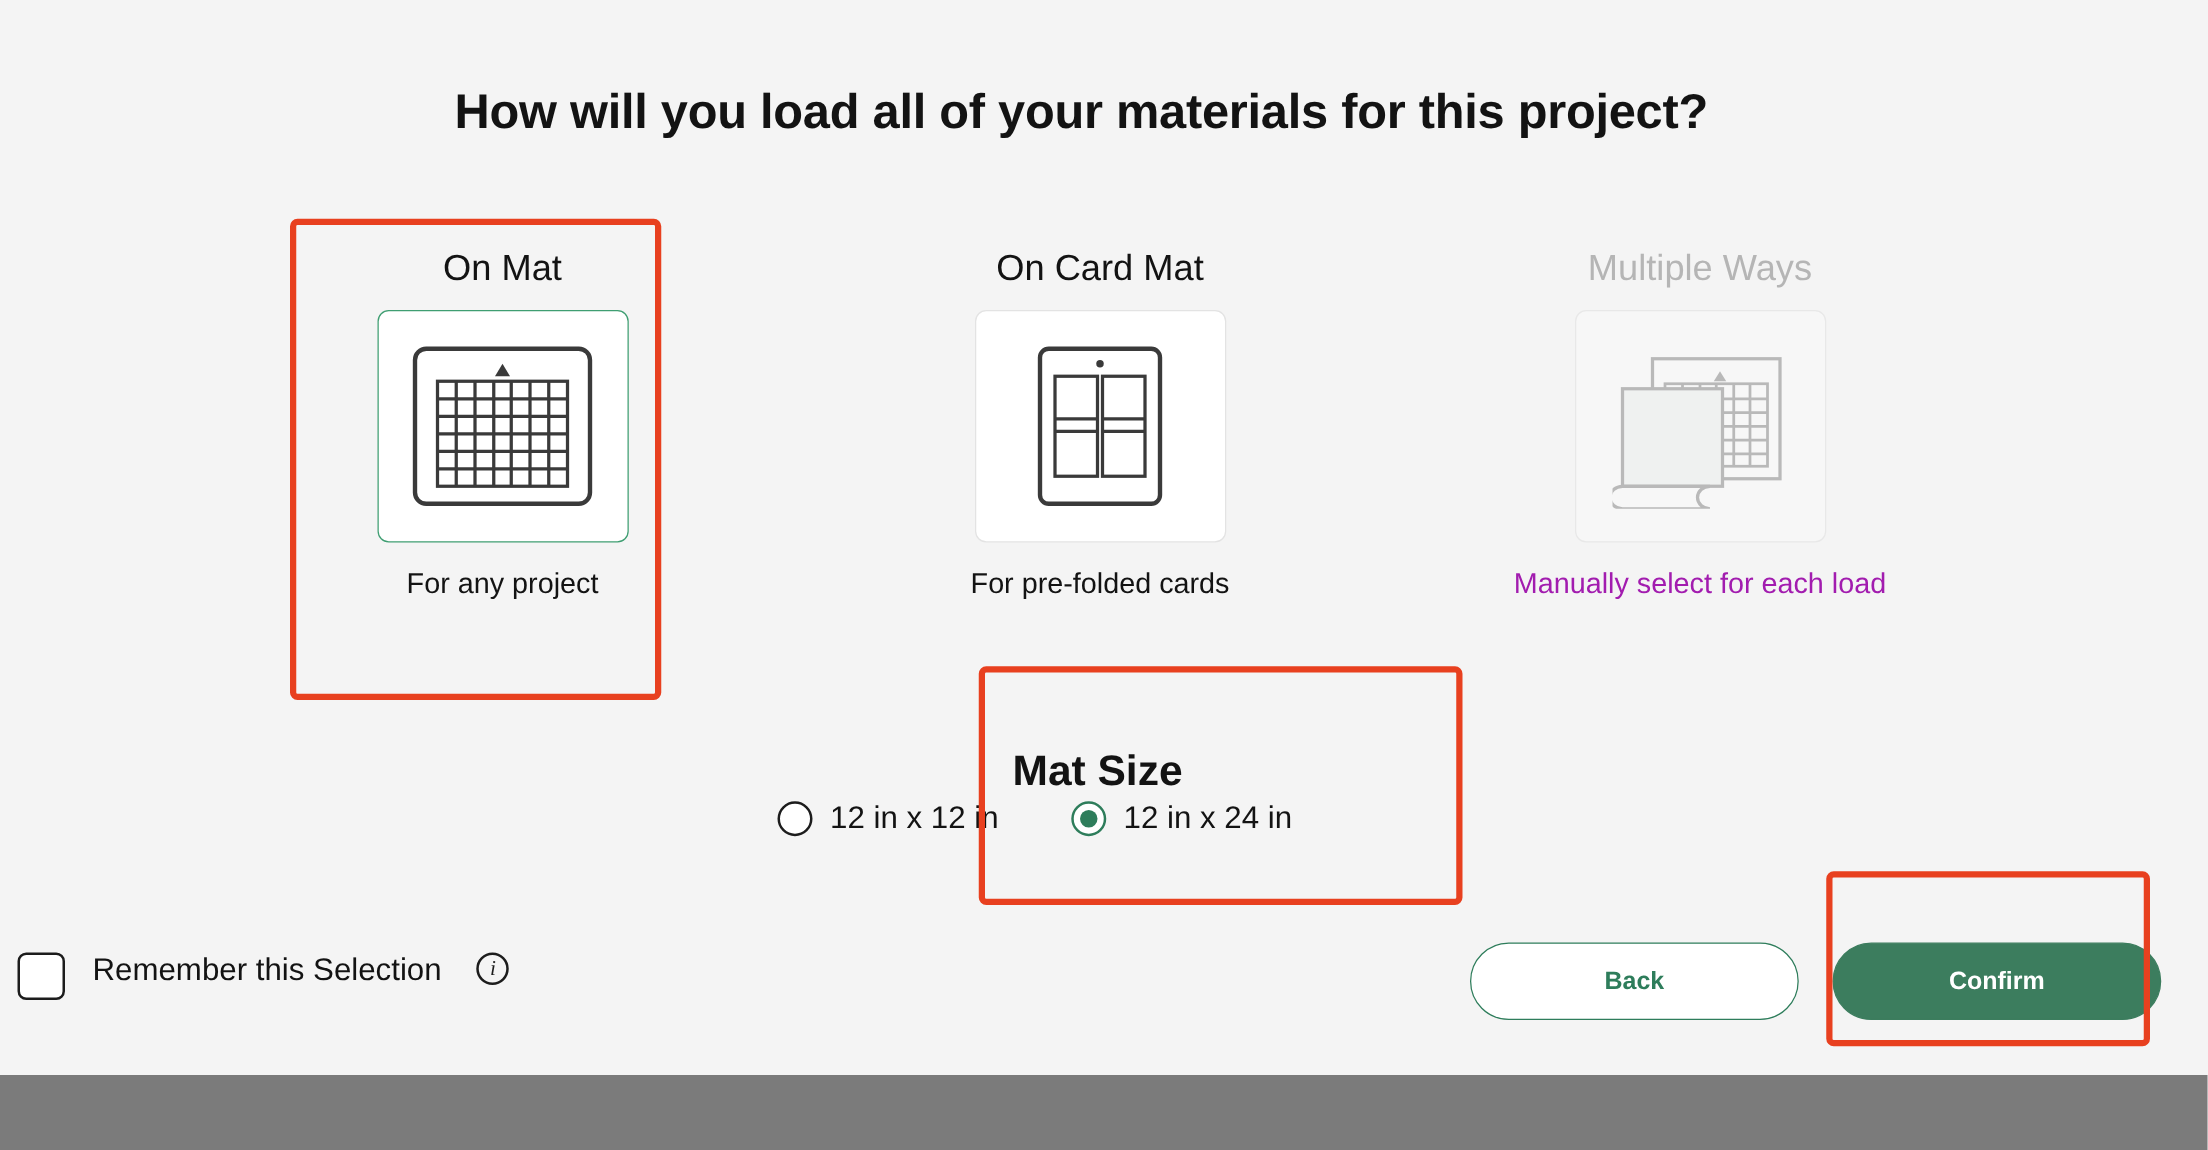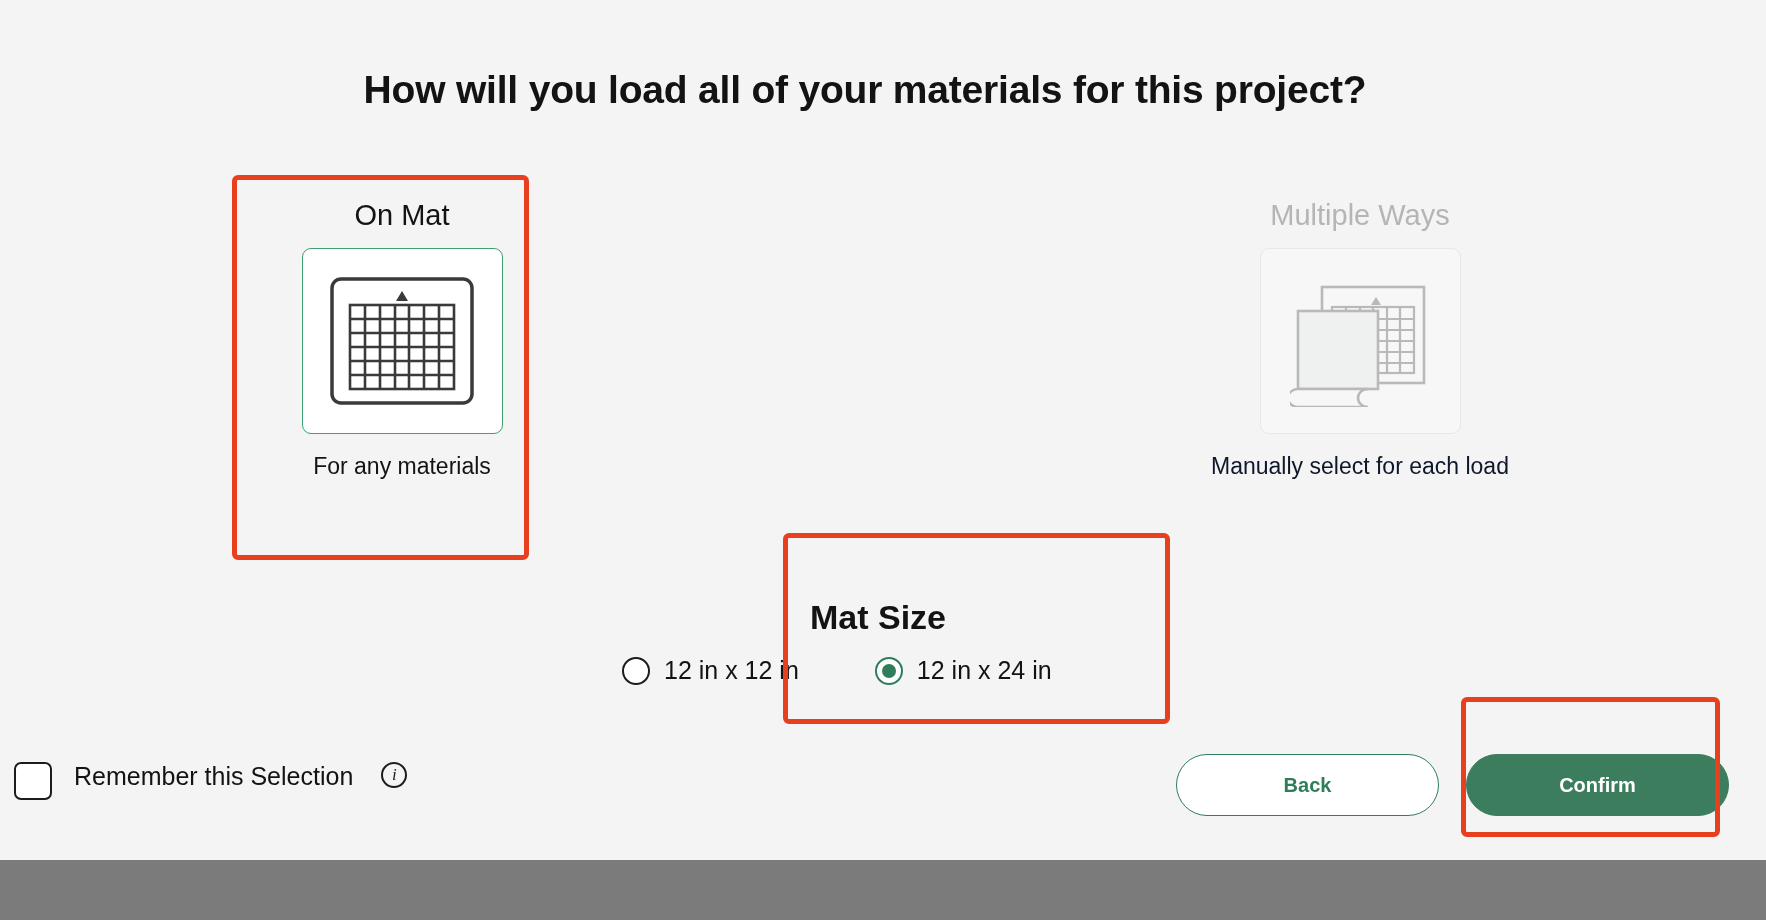--- a/index.html
+++ b/index.html
@@ -90,42 +90,42 @@
     background: #f7f7f7;
     border: 1.5px solid #e8e8e8;
   }
 
   .option-caption {
     margin-top: 18px;
     font-size: 23px;
     color: #131313;
     line-height: 1.25;
   }
-  .option.multi .option-caption { color: #0f172a; }
+  .option.multi .option-caption { color: #a21caf; }
 
   
   .mat-size {
     position: absolute;
     left: 790px;
     top: 598px;
     width: 420px;
   }
   .mat-size-label {
     font-size: 34px;
     font-weight: bold;
     color: #131313;
     margin-left: 20px;
   }
   .radio-row {
     position: absolute;
     left: 622px;
-    top: 656px;
-    display: flex;
-    align-items: center;
-    gap: 76px;
+    top: 640px;
+    display: flex;
+    align-items: center;
+    gap: 58px;
   }
   .radio-opt {
     display: flex;
     align-items: center;
     gap: 14px;
     cursor: pointer;
   }
   .radio-mark {
     width: 28px;
     height: 28px;
@@ -259,23 +259,43 @@
               <line x1="37" y1="30" x2="37" y2="114"></line>
               <line x1="52" y1="30" x2="52" y2="114"></line>
               <line x1="67" y1="30" x2="67" y2="114"></line>
               <line x1="81" y1="30" x2="81" y2="114"></line>
               <line x1="96" y1="30" x2="96" y2="114"></line>
               <line x1="111" y1="30" x2="111" y2="114"></line>
             </g>
           </svg>
         </span>
       </div>
-      <div class="option-caption">For any materials</div>
-    </div>
-
+      <div class="option-caption">For any project</div>
+    </div>
+
+    <div class="option on-card-mat">
+      <div class="option-title">On Card Mat</div>
+      <div class="thumb">
+        <span>
+          <svg width="104" height="132" viewBox="0 0 104 132">
+            <rect x="4" y="4" width="96" height="124" rx="7" ry="7" fill="#ffffff" stroke="#3a3a3a" stroke-width="3.5"></rect>
+            <circle cx="52" cy="16" r="3" fill="#3a3a3a"></circle>
+            <g stroke="#3a3a3a" stroke-width="2.6" fill="none">
+              <rect x="16" y="26" width="34" height="80"></rect>
+              <rect x="54" y="26" width="34" height="80"></rect>
+              <line x1="16" y1="60" x2="50" y2="60"></line>
+              <line x1="16" y1="70" x2="50" y2="70"></line>
+              <line x1="54" y1="60" x2="88" y2="60"></line>
+              <line x1="54" y1="70" x2="88" y2="70"></line>
+            </g>
+          </svg>
+        </span>
+      </div>
+      <div class="option-caption">For pre-folded cards</div>
+    </div>
 
     <div class="option multi">
       <div class="option-title">Multiple Ways</div>
       <div class="thumb disabled">
         <span>
           <svg width="140" height="132" viewBox="0 0 140 132">
             <rect x="32" y="12" width="102" height="96" fill="#f7f7f7" stroke="#b9b9b9" stroke-width="2.6"></rect>
             <polygon points="86,22 91,30 81,30" fill="#b9b9b9"></polygon>
             <g stroke="#b9b9b9" stroke-width="2.2" fill="none">
               <rect x="42" y="32" width="82" height="66"></rect>

